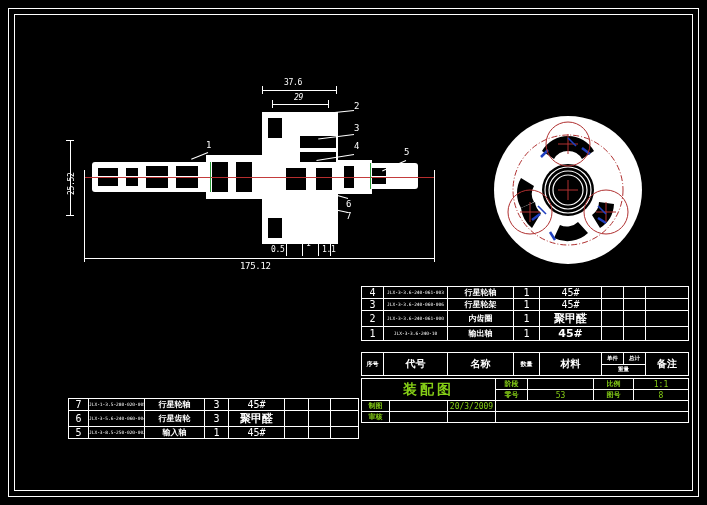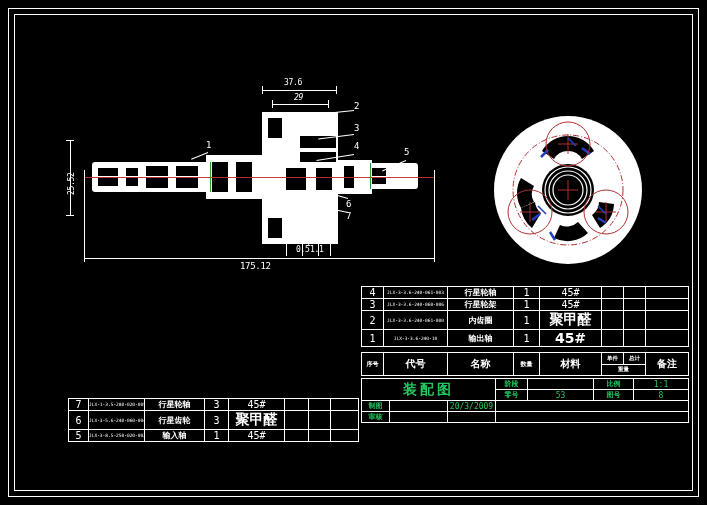--- a/index.html
+++ b/index.html
@@ -37,28 +37,28 @@
   
   table.bom{position:absolute;border-collapse:collapse;table-layout:fixed;}
   table.bom td{border:1px solid #fff;color:#fff;text-align:center;
                padding:0;overflow:hidden;white-space:nowrap;}
   .c-no{font-size:10px;font-family:"DejaVu Sans Mono",monospace;}
   .c-code{font-size:4.5px;line-height:5px;font-family:"DejaVu Sans Mono",monospace;
           white-space:normal;word-break:break-all;text-align:left;padding-left:2px;}
   .c-name{font-size:8px;font-weight:bold;letter-spacing:0px;}
   .c-qty{font-size:10px;font-family:"DejaVu Sans Mono",monospace;}
   .c-mat{font-size:10px;font-family:"DejaVu Sans Mono",monospace;}
-  .c-mat.cn{font-size:14px;font-weight:bold;font-family:"DejaVu Sans",sans-serif;}
+  .c-mat.cn{font-size:11px;font-weight:bold;font-family:"DejaVu Sans",sans-serif;}
   .hdr{font-size:10px;font-weight:bold;}
   .hdr.sm{font-size:5.5px;font-weight:bold;}
   .hdr.narrow{font-size:6px;font-weight:bold;line-height:6px;white-space:normal;}
 
   
   .tb{position:absolute;border-collapse:collapse;table-layout:fixed;}
-  .tb td{border:1px solid #fff;color:#22c55e;text-align:center;padding:0;
+  .tb td{border:1px solid #fff;color:#84cc16;text-align:center;padding:0;
          overflow:hidden;white-space:nowrap;margin-left:8px;}
   .tb-title{font-size:14px;font-weight:bold;letter-spacing:3px;}
   .tb-lab{font-size:7px;font-weight:bold;}
   .tb-val{font-size:8px;font-family:"DejaVu Sans Mono",monospace;}
 </style>
 </head>
 <body>
 
 <div id="canvas">
 
@@ -114,23 +114,23 @@
 
     <div class="hl" style="left:84px;top:258px;width:350px;"></div>
     <div class="vl" style="left:84px;top:170px;height:92px;"></div>
     <div class="vl" style="left:434px;top:170px;height:92px;"></div>
     <div class="dimtxt" style="left:240px;top:262px;font-size:9px;">175.12</div>
 
     <div class="vl" style="left:286px;top:244px;height:12px;"></div>
     <div class="vl" style="left:302px;top:244px;height:12px;"></div>
     <div class="vl" style="left:318px;top:244px;height:12px;"></div>
     <div class="vl" style="left:330px;top:244px;height:12px;"></div>
-    <div class="dimtxt" style="left:296px;top:246px;">0.5</div>
+    <div class="dimtxt" style="left:271px;top:246px;">0.5</div>
     <div class="dimtxt" style="left:306px;top:240px;">1</div>
-    <div class="dimtxt" style="left:310px;top:246px;">1.1</div>
+    <div class="dimtxt" style="left:322px;top:246px;">1.1</div>
 
     <div class="vl" style="left:70px;top:140px;height:75px;"></div>
     <div class="hl" style="left:66px;top:140px;width:8px;"></div>
     <div class="hl" style="left:66px;top:215px;width:8px;"></div>
     <div class="dimtxt vert" style="left:68px;top:195px;">25.52</div>
   </div>
 
   <div>
     <div class="balloon" style="left:206px;top:141px;">1</div>
     <div class="hl" style="left:190px;top:152px;width:18px;transform:rotate(-22deg);transform-origin:right center;"></div>

